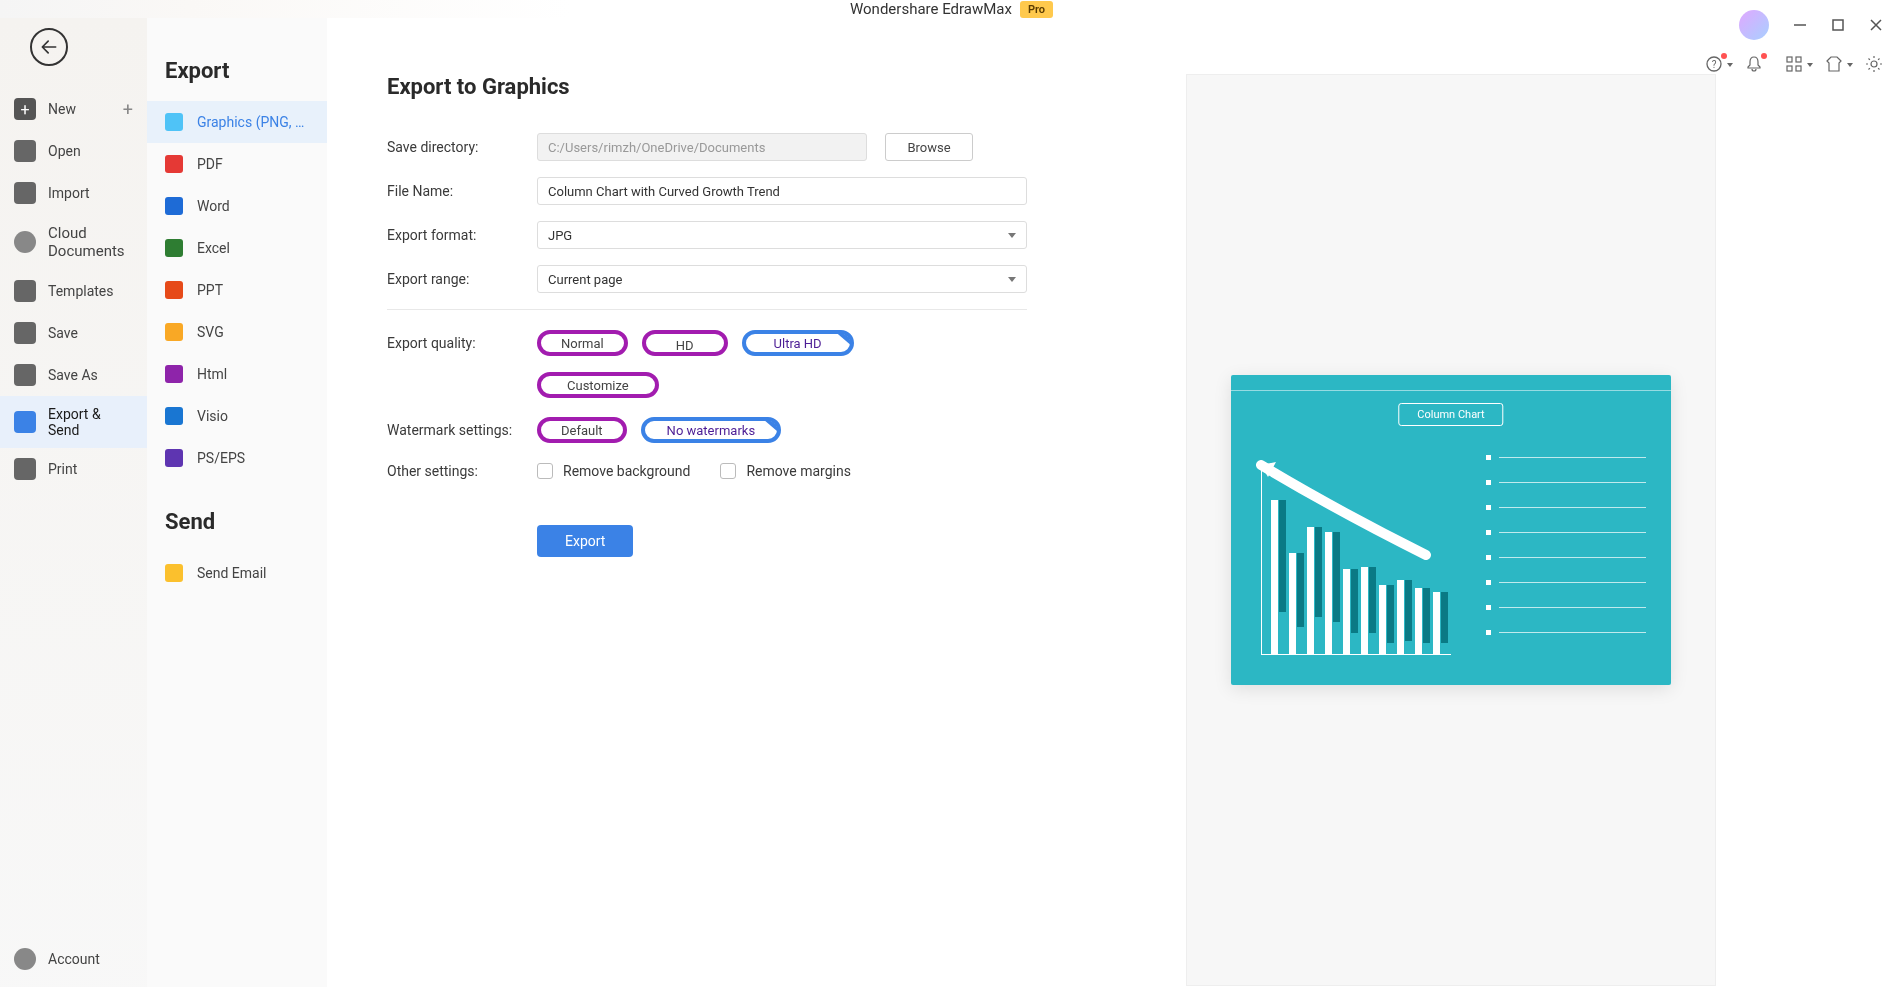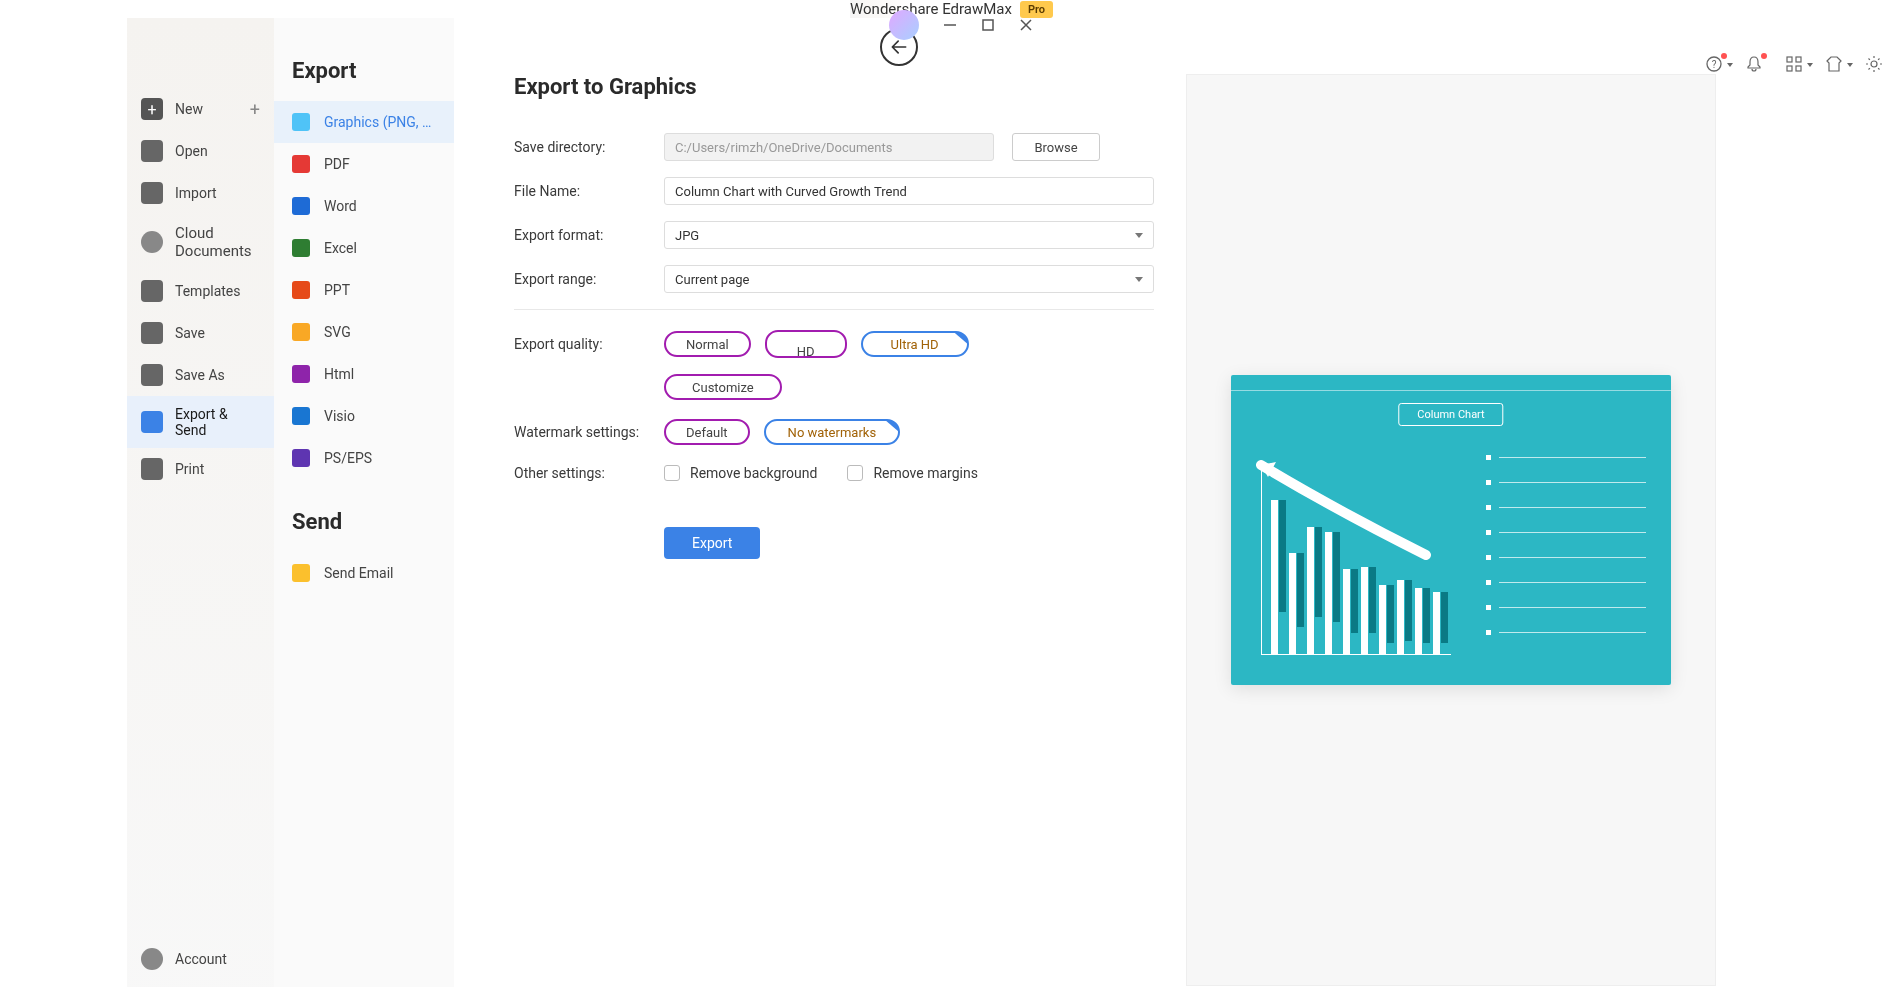--- a/index.html
+++ b/index.html
@@ -1,18 +1,18 @@
 <!DOCTYPE html>
 <html><head>
   <meta charset="utf-8">
   <style>
     * { box-sizing: border-box; margin: 0; padding: 0; font-family: -apple-system, BlinkMacSystemFont, "Segoe UI", Roboto, sans-serif; }
     body { width: 1903px; height: 987px; background: #fff; overflow: hidden; position: relative; }
     
-    .app { display: flex; flex-direction: column; height: 100%; align-items: center; }
+    .app { display: flex; flex-direction: column; height: 100%; }
     .titlebar { height: 40px; display: flex; align-items: center; justify-content: center; position: relative; background: linear-gradient(to right, #f5f5f5 0%, #faf8f6 10%, #fff 30%); }
     .titlebar-left { position: absolute; left: 30px; top: 28px; }
     .back-btn { width: 38px; height: 38px; border: 2px solid #333; border-radius: 50%; display: flex; align-items: center; justify-content: center; background: transparent; cursor: pointer; }
     .back-btn svg { width: 20px; height: 20px; }
     .title-txt { font-size: 15px; color: #333; }
     .pro-badge { background: #ffc94d; color: #5a3b00; font-size: 11px; font-weight: 600; padding: 2px 8px; border-radius: 3px; margin-left: 8px; }
     .window-controls { position: absolute; right: 20px; top: 10px; display: flex; gap: 24px; align-items: center; }
     .avatar { width: 30px; height: 30px; border-radius: 50%; background: linear-gradient(135deg, #e0a8ff, #a8d0ff); position: relative; }
     .wc-btn { width: 14px; height: 14px; display: flex; align-items: center; justify-content: center; color: #555; cursor: pointer; }
     
@@ -43,22 +43,22 @@
     .form-row { display: flex; align-items: center; margin-bottom: 16px; }
     .form-label { width: 150px; font-size: 14px; color: #3a3a3a; }
     .text-input { flex: 1; height: 28px; border: 1px solid #ddd; border-radius: 3px; padding: 0 10px; font-size: 13px; color: #333; background: #fff; }
     .text-input.readonly { background: #f2f2f2; color: #999; }
     .browse-btn { width: 88px; height: 28px; margin-left: 18px; border: 1px solid #ccc; border-radius: 3px; background: #fff; font-size: 13px; color: #444; cursor: pointer; }
     .select { flex: 1; height: 28px; border: 1px solid #ddd; border-radius: 3px; padding: 0 10px; font-size: 13px; color: #333; background: #fff; position: relative; display: flex; align-items: center; }
     .select::after { content: ""; border-left: 4px solid transparent; border-right: 4px solid transparent; border-top: 5px solid #777; position: absolute; right: 10px; top: 11px; }
     
     .divider { border: none; border-top: 1px solid #e8e8e8; margin: 10px 0 20px; }
     
-    .pill-btn { height: 26px; padding: 0 20px; border: 2px solid #a21caf; border-radius: 13px; background: #fff; font-size: 13px; color: #444; cursor: pointer; margin-right: 14px; }
-    .pill-btn.selected { border-color: #3b82e6; color: #a16207; position: relative; }
+    .pill-btn { height: 26px; padding: 0 20px; border: 4px solid #a21caf; border-radius: 13px; background: #fff; font-size: 13px; color: #444; cursor: pointer; margin-right: 14px; }
+    .pill-btn.selected { border-color: #3b82e6; color: #4c1d95; position: relative; }
     .pill-btn.selected::after { content: ""; position: absolute; top: -1px; right: -1px; width: 14px; height: 12px; background: #3b82e6; clip-path: polygon(100% 0, 0 0, 100% 100%); border-top-right-radius: 13px; }
     
     .checkbox-row { display: flex; align-items: center; gap: 10px; margin-right: 30px; }
     .chk { width: 16px; height: 16px; border: 1px solid #bbb; border-radius: 3px; background: #fff; }
     .chk-label { font-size: 14px; color: #3a3a3a; }
     
     .export-btn { background: #3b82e6; color: #fff; border: none; border-radius: 4px; padding: 8px 28px; font-size: 14px; cursor: pointer; margin-top: 30px; margin-left: 150px; }
     
     .preview-col { flex: 1; display: flex; align-items: flex-start; justify-content: center; padding-top: 0; }
     .preview-frame { width: 530px; height: 912px; background: #f7f7f7; border: 1px solid #eee; display: flex; align-items: center; justify-content: center; }
@@ -257,21 +257,21 @@
           <div class="select">
               <span>Current page</span>
             </div>
         </div>
         
         <hr class="divider">
         
         <div class="form-row pill-row">
           <span class="form-label">Export quality:</span>
           <button class="pill-btn">Normal</button>
-          <button class="pill-btn" style="padding:12px 30px">HD</button>
+          <button class="pill-btn" style="padding:4px 30px">HD</button>
           <button class="pill-btn selected" style="padding:0 28px">Ultra HD</button>
         </div>
         
         <div class="form-row">
           <span class="form-label"></span>
           <button class="pill-btn" style="padding:0 26px">Customize</button>
         </div>
         
         <div class="form-row pill-row" style="margin-top:19px">
           <span class="form-label">Watermark settings:</span>

